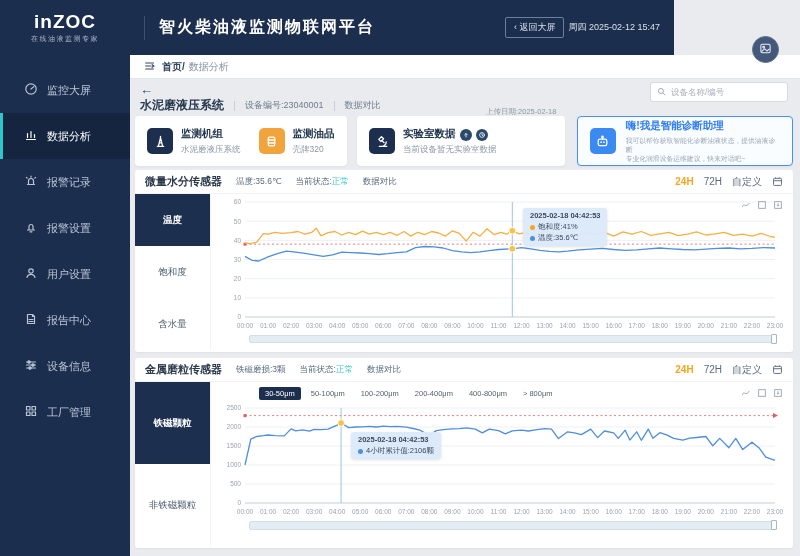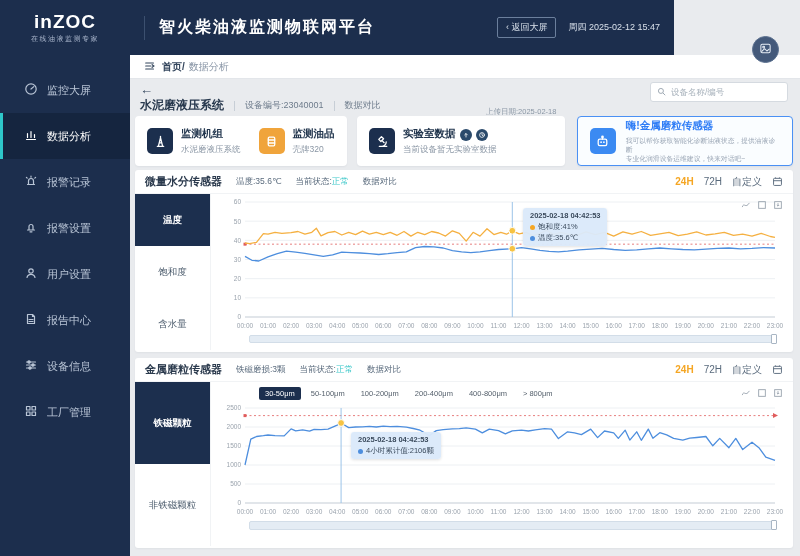--- a/index.html
+++ b/index.html
@@ -5,21 +5,21 @@
   * { margin:0; padding:0; box-sizing:border-box; }
   html,body { width:800px; height:556px; overflow:hidden; font-family:"Liberation Sans","DejaVu Sans",sans-serif; background:#e9ebee; }
 
   
   #header { position:absolute; left:0; top:0; width:674px; height:55px; background:#1c2e4d; display:flex; align-items:center; z-index:5; }
   .logo-zone { width:130px; text-align:center; }
   .logo-text { color:#fff; font-weight:800; font-size:19px; letter-spacing:1px; line-height:1; }
   .logo-tag { color:#aebad0; font-size:7px; letter-spacing:1.5px; margin-top:3px; }
   .hdr-divider { width:1px; height:24px; background:#3c506f; margin:0 14px; }
   .app-title { color:#fff; font-size:16px; font-weight:bold; letter-spacing:2px; }
-  .hdr-right { margin-left:auto; display:flex; align-items:center; gap:12px; padding-right:14px; }
+  .hdr-right { margin-left:auto; display:flex; align-items:center; gap:4px; padding-right:14px; }
   .back-btn { border:1px solid #6b7f9c; border-radius:2px; color:#d8e0ea; font-size:9px; padding:3px 8px; cursor:pointer; }
   .hdr-time { color:#d8e0ea; font-size:9px; }
 
   
   #sidebar { position:absolute; left:0; top:55px; width:130px; height:501px; background:#1c2e4d; padding-top:12px; }
   .side-item { height:46px; display:flex; align-items:center; padding-left:24px; color:#b9c5d6; font-size:11px; cursor:pointer; position:relative; }
   .side-item svg { width:14px; height:14px; margin-right:9px; stroke:currentColor; fill:none; stroke-width:1.2; stroke-linecap:round; stroke-linejoin:round; }
   .side-item.active { background:#15253f; color:#fff; }
   .side-item.active::before { content:""; position:absolute; left:0; top:0; bottom:0; width:3px; background:#2ec7c9; }
 
@@ -265,21 +265,21 @@
     <div class="cicon blue">
         <svg viewBox="0 0 14 14">
           <rect x="3" y="4.8" width="8" height="6" rx="1.5"></rect>
           <path d="M7 4.8V3.4"></path>
           <circle cx="7" cy="2.8" r=".7"></circle>
           <circle cx="5.7" cy="7.6" r=".8" fill="#fff" stroke="none"></circle>
           <circle cx="8.3" cy="7.6" r=".8" fill="#fff" stroke="none"></circle>
         </svg>
       </div>
     <div>
-      <div class="ai-title">嗨!金属磨粒传感器</div>
+      <div class="ai-title">嗨!我是智能诊断助理</div>
       <div class="ai-desc">
         <div>我可以帮你获取智能化诊断油液状态，提供油液诊断</div>
         <div>专业化润滑设备运维建议，快来对话吧~</div>
       </div>
     </div>
   </div>
 
   <div class="panel" id="panel1">
     <div class="phead">
       <span class="ptitle">微量水分传感器</span>

